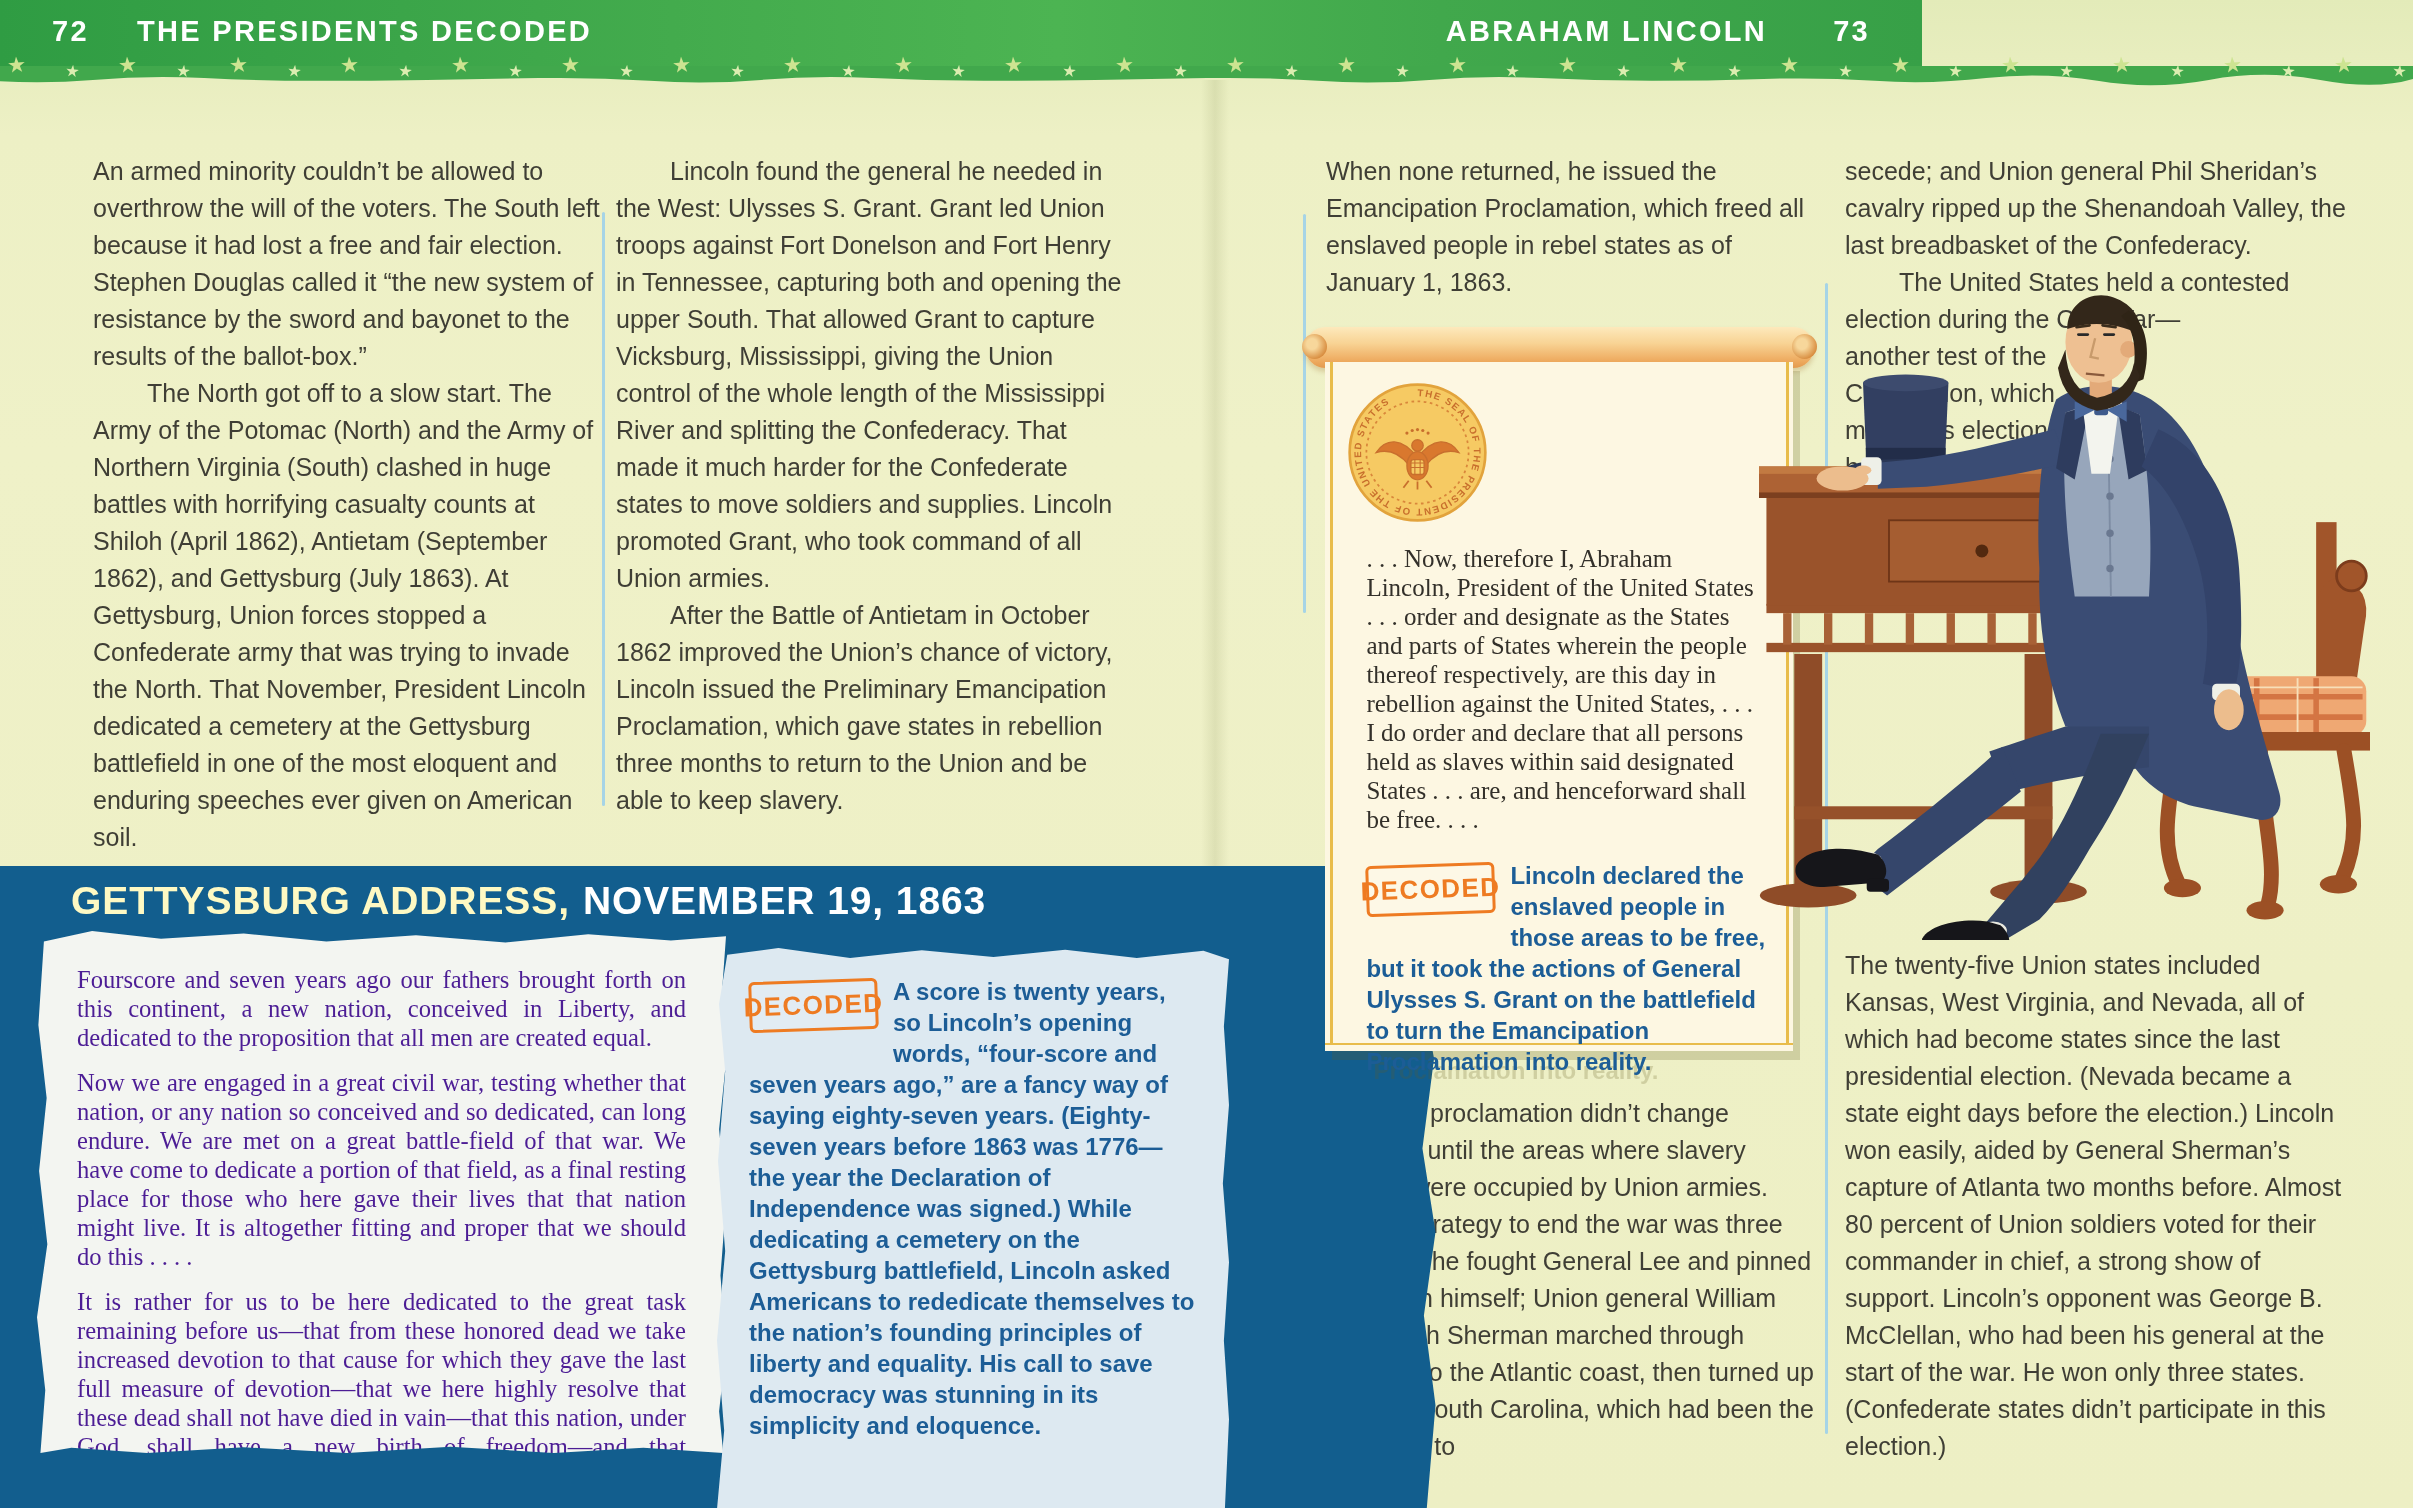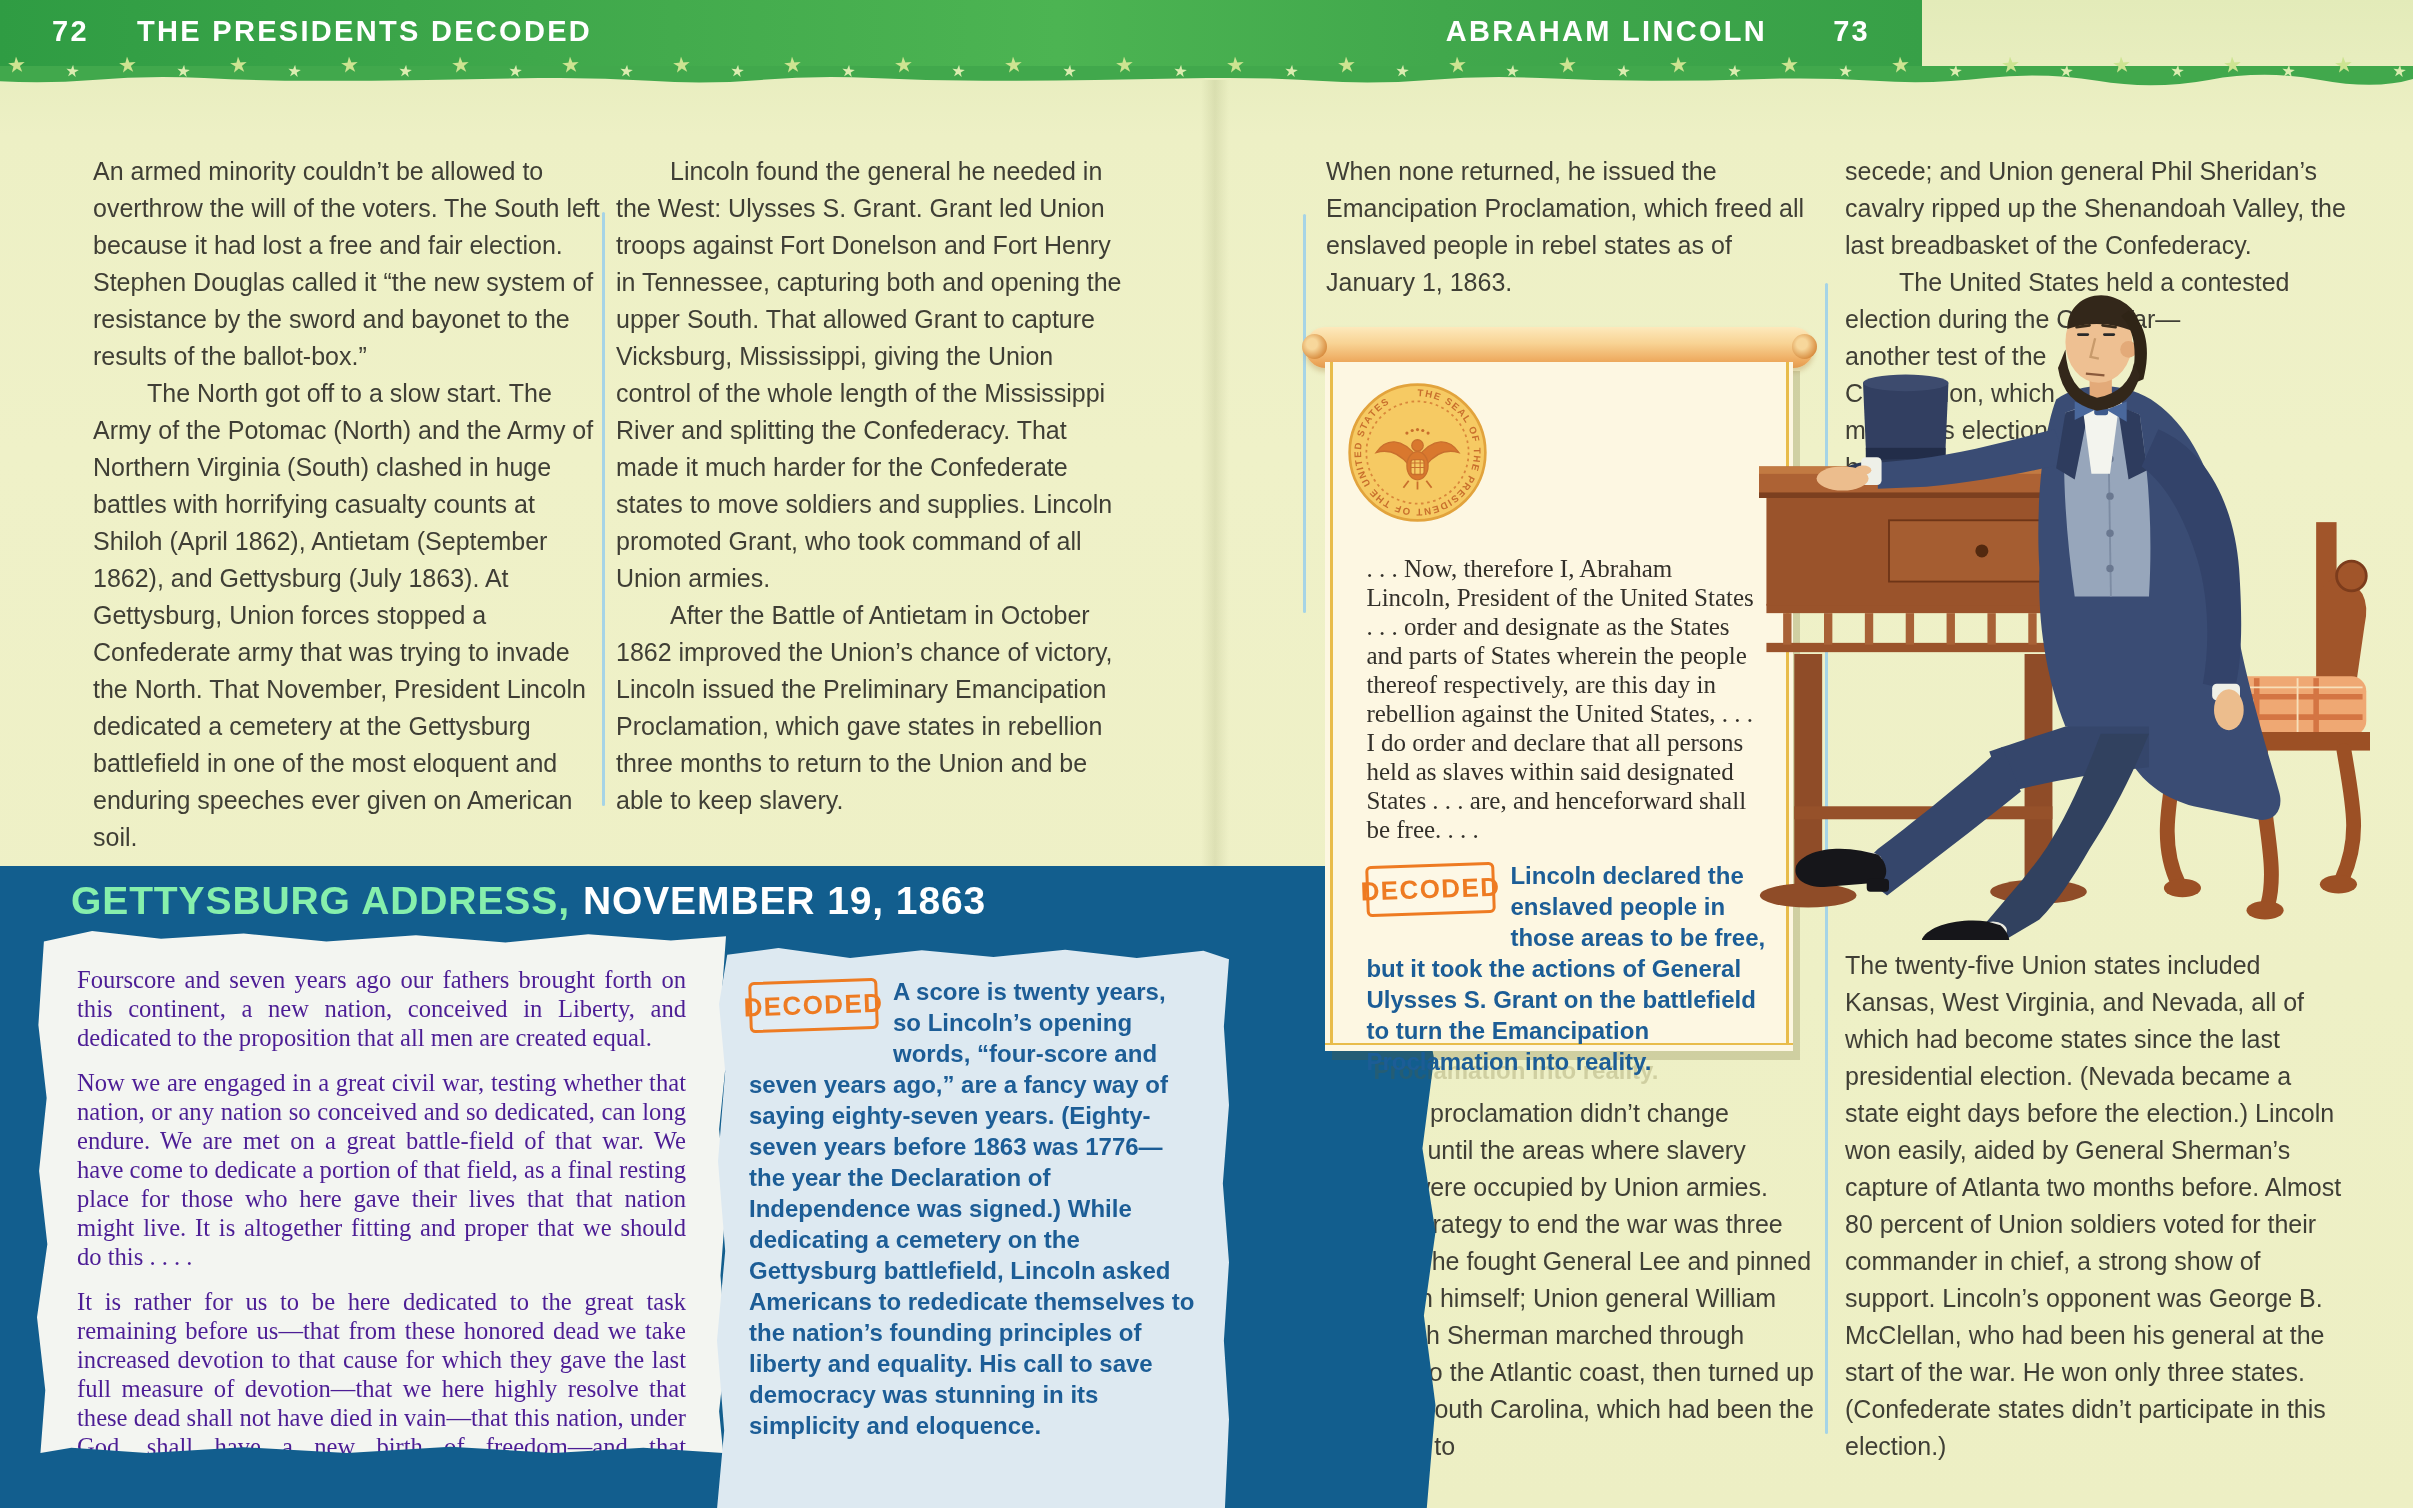--- a/index.html
+++ b/index.html
@@ -34,21 +34,21 @@
   .wrapline{height:37px;white-space:nowrap;}
   .wrapline.ind{padding-left:54px;}
   .vrule{position:absolute;width:2.8px;background:#a6d4e6;border-radius:1.9px;}
   .rule-a{left:602px;top:212px;height:594px;}
   .rule-b{left:1303px;top:214px;height:399px;}
   .rule-c{left:1825px;top:283px;height:1151px;}
   
   .gbox{position:absolute;left:0;top:866px;width:1450px;height:642px;background:#125e8e;
     clip-path:polygon(0 0,98.2% 0,98.8% 8%,97.9% 18%,98.9% 30%,98.1% 44%,99% 57%,98.2% 70%,99% 84%,98.4% 100%,0 100%);}
   .gbox-heading{position:absolute;left:71px;top:13px;white-space:nowrap;font-weight:800;font-size:39px;letter-spacing:0.9px;}
-  .g-title{color:#86efac;}
+  .g-title{color:#fef9c3;}
   .g-date{color:#ffffff;margin-left:13px;}
   .parchment{position:absolute;left:37px;top:65px;width:689px;height:522px;background:#f3f5f1;
     padding:22px 28px;box-sizing:border-box;
     clip-path:polygon(1% 2%,8% 0%,18% 1.5%,30% .5%,42% 2%,55% .8%,68% 2.2%,80% .6%,92% 1.8%,100% 1%,99.4% 12%,100% 25%,99% 38%,100% 52%,99.2% 66%,100% 80%,99% 92%,99.6% 100%,88% 99%,75% 100%,60% 98.8%,45% 100%,30% 98.9%,16% 100%,5% 99%,.5% 100%,1.2% 88%,0% 74%,1.5% 60%,.3% 46%,1.4% 32%,.2% 18%);
     filter:drop-shadow(15px 15px 0 rgba(7,33,60,.40));}
   .parchment p{margin:12px;font-family:"Liberation Serif",serif;font-size:24.6px;line-height:29px;color:#4c1d95;text-align:justify;}
   .parchment p + p{margin-top:16px;}
   .bluenote{position:absolute;left:717px;top:82px;width:512px;height:561px;background:#dde9f1;
     padding:28px 32px 0 32px;box-sizing:border-box;
     clip-path:polygon(2% 1.2%,12% 0%,26% 1.8%,40% .4%,54% 1.6%,68% .3%,82% 1.8%,95% .5%,100% 2%,99% 14%,100% 28%,98.8% 42%,100% 56%,99% 70%,100% 84%,99.2% 100%,0 100%,1.4% 86%,0% 70%,1.6% 54%,.2% 38%,1.6% 22%,.4% 10%);}
@@ -66,21 +66,21 @@
     background:radial-gradient(circle at 40% 40%,#f7d79b 25%,#d78a3c 75%);}
   .roll::before{left:-2.8px;} .roll::after{right:-2.8px;}
   .sheet{position:absolute;left:20.4px;top:35px;width:468px;height:689px;background:#fdf7e2;
     filter:drop-shadow(7.4px 9.3px 0 rgba(100,90,30,.22));}
   .gold-l,.gold-r{position:absolute;top:0;bottom:7.4px;width:2.8px;background:#e8bc4a;}
   .gold-l{left:4.6px;} .gold-r{right:4.6px;}
   .gold-b{position:absolute;left:0;right:0;bottom:5.6px;height:2.8px;background:#e8bc4a;}
   .seal{position:absolute;left:22px;top:20.4px;width:141px;height:141px;}
   .ep-titles{position:absolute;left:180px;top:24px;font-weight:800;color:#2b7ab8;font-size:32px;line-height:39px;letter-spacing:0.5px;}
   .ep-date{margin-top:9.3px;color:#ec7a27;font-size:29px;letter-spacing:0.5px;}
-  .ep-body{position:absolute;left:41px;top:192px;width:394px;margin:0;
+  .ep-body{position:absolute;left:41px;top:182px;width:394px;margin:0;
     font-family:"Liberation Serif",serif;font-size:25px;line-height:29px;color:#33302a;}
   .ep-decoded{position:absolute;left:41px;top:498px;width:407px;}
   
   .lincoln{position:absolute;left:1759px;top:290px;width:624px;height:650px;}
 </style>
 </head>
 <body>
 
 <div class="page">
 

